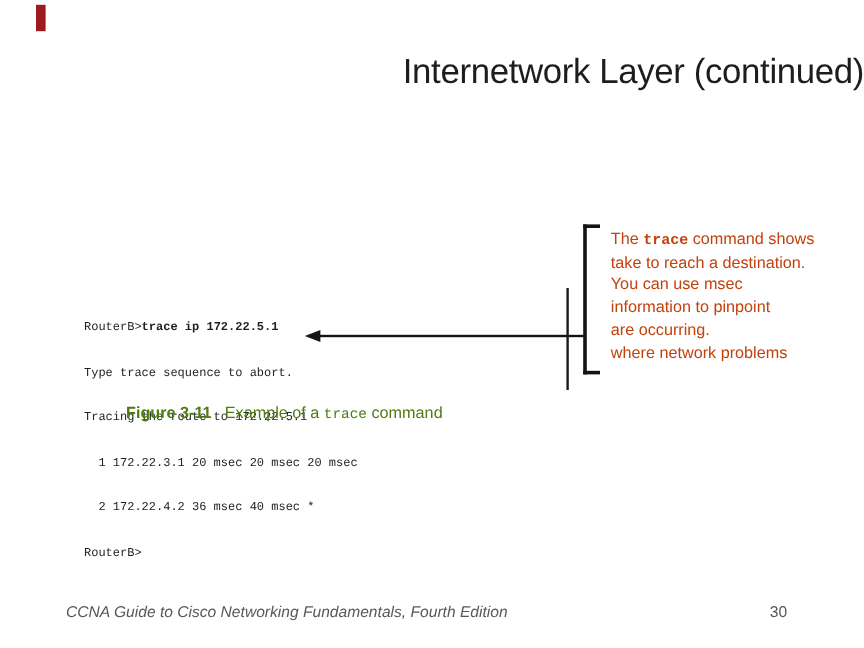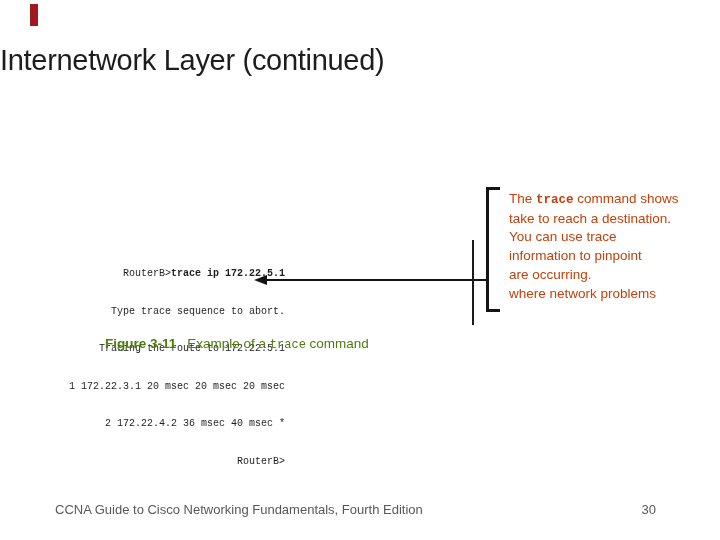--- a/index.html
+++ b/index.html
@@ -14,36 +14,35 @@
   .accent-bar {
     position: absolute;
     left: 30px; top: 4px;
     width: 8px; height: 22px;
     background: #9e1a1d;
   }
   .slide-title {
     position: absolute;
     left: 0; right: 0; top: 44px;
     margin: 0;
-    text-align: left;
+    text-align: right;
     font-size: 29px;
     font-weight: 400;
     letter-spacing: -0.3px;
     color: #1d1d1d;
     font-family: "Liberation Sans", sans-serif;
   }
   .console {
     position: absolute;
-    left: 57px; top: 243px;
+    left: 70px; top: 243px;
     font-family: "Liberation Mono", "DejaVu Sans Mono", monospace;
     font-size: 10px;
     line-height: 12.5px;
     color: #1f1f1f;
     white-space: pre;
-    text-align: right;
   }
   .console .cmd { font-weight: 700; }
   .arrow-line {
     position: absolute;
     left: 266px; top: 279px;
     width: 221px; height: 2px;
     background: #141414;
   }
   .arrow-head {
     position: absolute;
@@ -101,20 +100,21 @@
   }
   .figure-caption .mono {
     font-family: "Liberation Mono", "DejaVu Sans Mono", monospace;
     font-size: 12px;
   }
   .footer-left {
     position: absolute;
     left: 55px; top: 502px;
     font-size: 13px;
     color: #585858;
+    font-style: italic;
   }
   .footer-page {
     position: absolute;
     right: 64px; top: 502px;
     font-size: 13px;
     color: #585858;
   }
 </style>
 </head>
 <body>
@@ -137,21 +137,21 @@
   <div class="arrow-line"></div>
   <div class="arrow-head"></div>
   <div class="leader-line"></div>
   <div class="bracket-bar"></div>
   <div class="bracket-tick top"></div>
   <div class="bracket-tick bottom"></div>
 
   <div class="annotation">
     <div class="annotation-line"><span>The </span><span class="mono">trace</span><span> command shows</span></div>
     <div class="annotation-line">take to reach a destination.</div>
-    <div class="annotation-line">You can use trace</div>
+    <div class="annotation-line">You can use msec</div>
     <div class="annotation-line">information to pinpoint</div>
     <div class="annotation-line">are occurring.</div>
     <div class="annotation-line">where network problems</div>
   </div>
 
   <div class="figure-caption">
     <span class="label">Figure 3-11</span><span>Example of a </span><span class="mono">trace</span><span> command</span>
   </div>
 
   <div class="footer-left">CCNA Guide to Cisco Networking Fundamentals, Fourth Edition</div>

